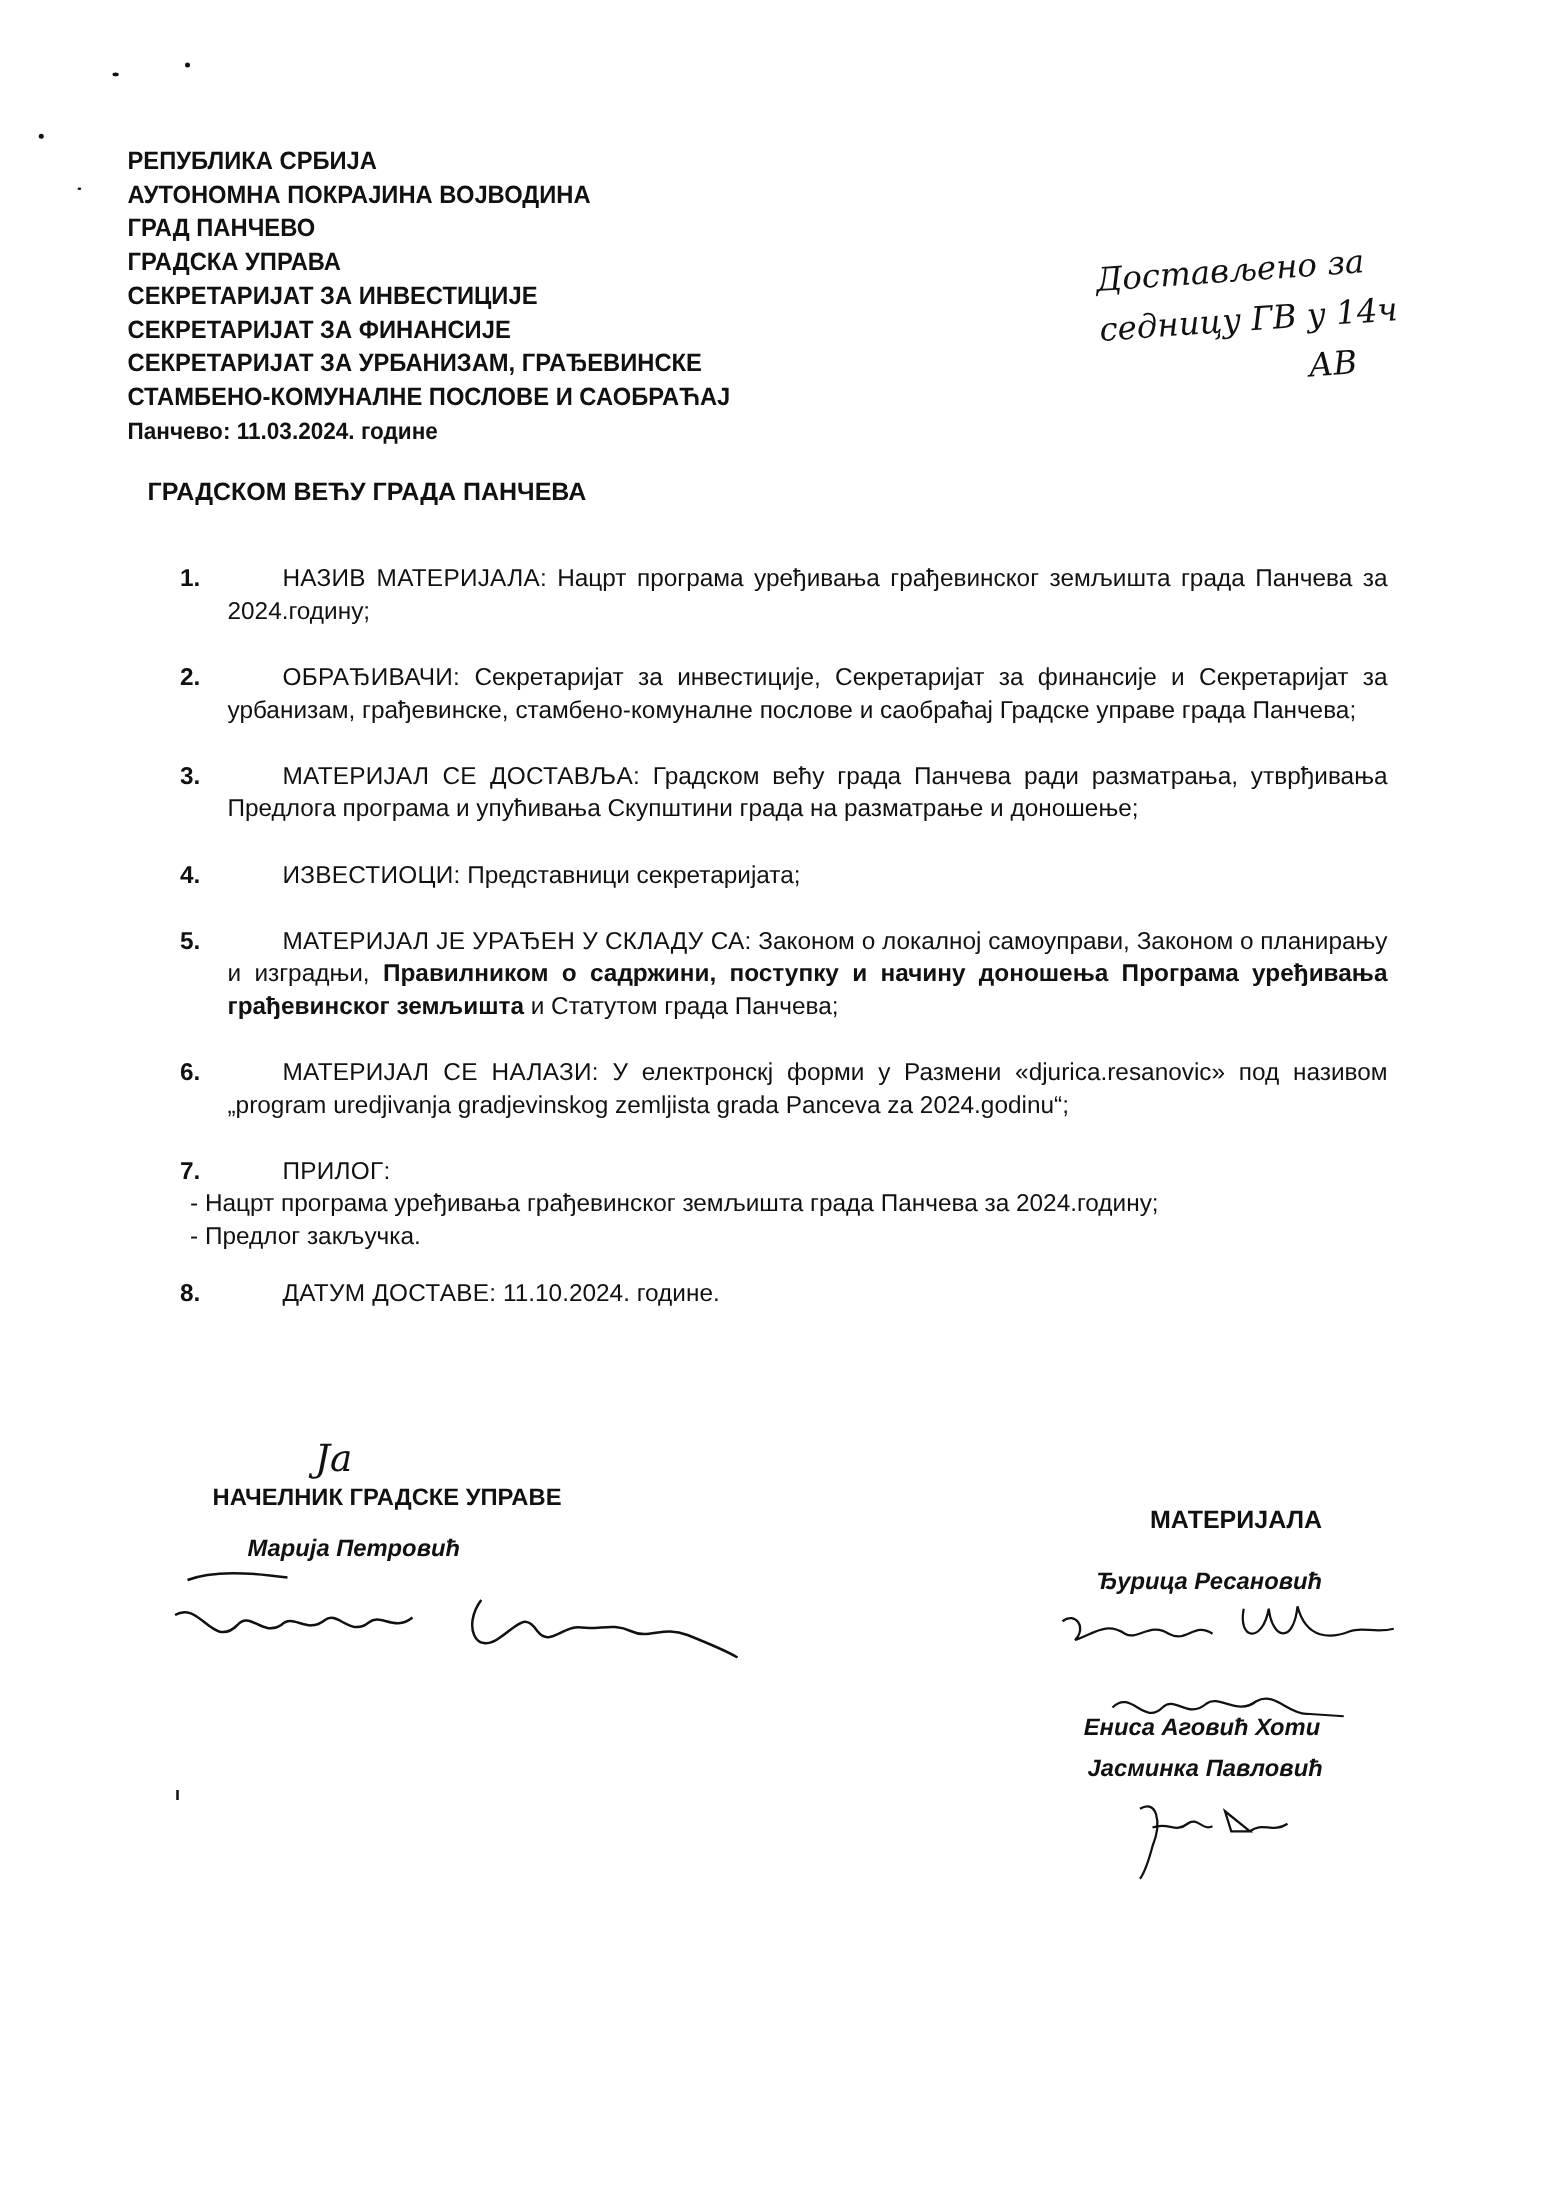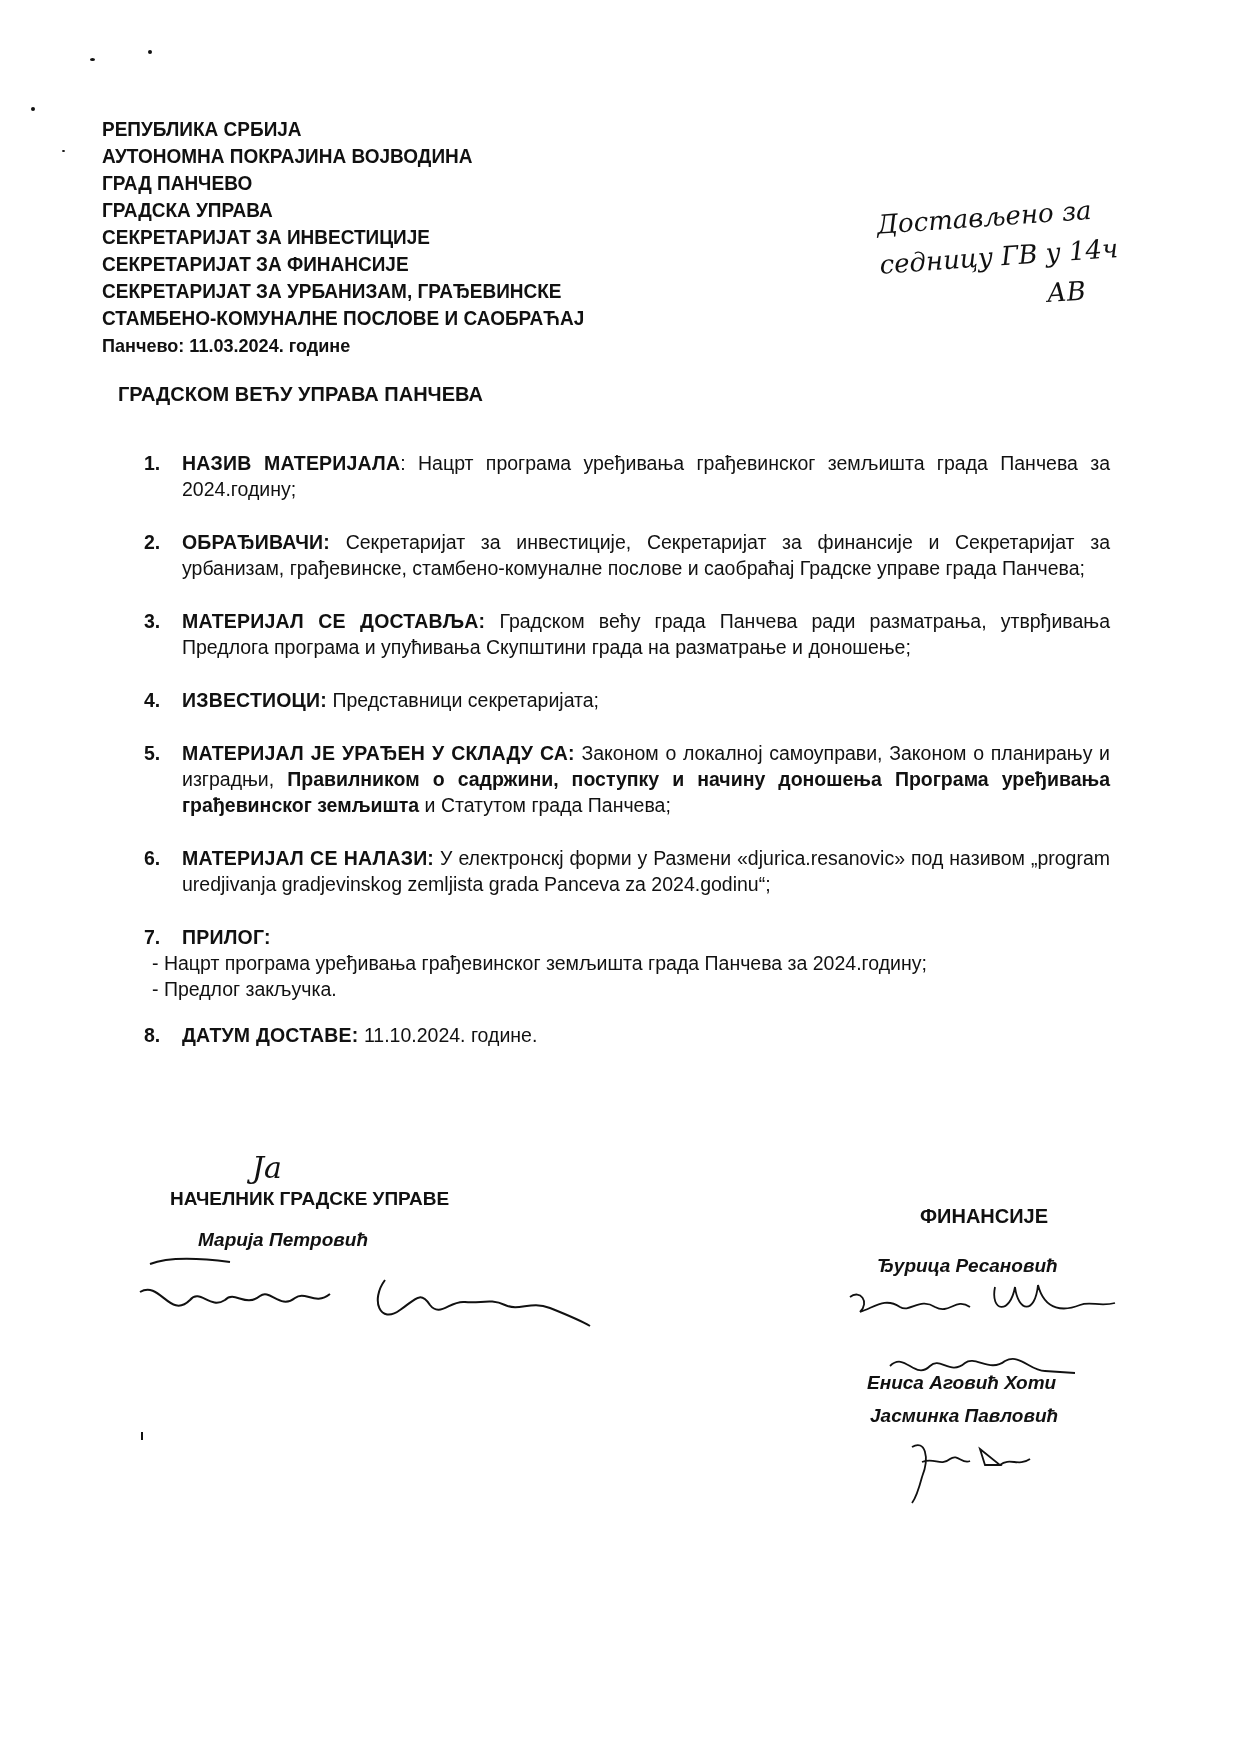--- a/index.html
+++ b/index.html
@@ -14,21 +14,21 @@
   .note { position: absolute; left: 880px; top: 196px; width: 250px; height: 140px;
           font-family: "DejaVu Serif", serif; font-style: italic; font-size: 26px; line-height: 40px; color: #111; transform: rotate(-4deg); }
   .note span { display: block; white-space: nowrap; }
   .note .l3 { padding-left: 165px; }
 
   .addressee { position: absolute; left: 118px; top: 383px; font-weight: bold; font-size: 20px; white-space: nowrap; }
 
   .items { position: absolute; left: 138px; top: 450px; width: 972px; font-size: 19.5px; line-height: 26px; }
   .item { position: relative; padding-left: 44px; margin-bottom: 27px; text-align: justify; }
   .item .num { position: absolute; left: 6px; top: 0; font-weight: bold; }
-  .item .lbl { font-weight: bold; letter-spacing: 0.2px; }
+  .item .lbl { font-weight: normal; letter-spacing: 0.2px; margin-left: 44px; }
   .item b.bold { font-weight: bold; }
   .item .sub { display: block; margin-left: -30px; }
   .item .txt { }
 
   .sig-left { position: absolute; left: 170px; top: 1150px; width: 450px; height: 190px; }
   .sig-left .da { position: absolute; left: 82px; top: 0; font-family: "DejaVu Serif", serif; font-style: italic; font-size: 30px; }
   .sig-left .title { position: absolute; left: 0; top: 38px; font-weight: bold; font-size: 19px; white-space: nowrap; }
   .sig-left .name { position: absolute; left: 28px; top: 79px; font-weight: bold; font-style: italic; font-size: 19px; white-space: nowrap; }
   .sig-left .scribble { position: absolute; left: -40px; top: 80px; width: 480px; height: 110px; }
 
@@ -64,21 +64,21 @@
     <div>СТАМБЕНО-КОМУНАЛНЕ ПОСЛОВЕ И САОБРАЋАЈ</div>
     <div class="date">Панчево: 11.03.2024. године</div>
   </div>
 
   <div class="note">
     <span>Достављено за</span>
     <span>седницу ГВ у 14ч</span>
     <span class="l3">АВ</span>
   </div>
 
-  <div class="addressee">ГРАДСКОМ ВЕЋУ УПРАВА ПАНЧЕВА</div>
+  <div class="addressee">ГРАДСКОМ ВЕЋУ ГРАДА ПАНЧЕВА</div>
 
   <div class="items">
     <div class="item">
       <span class="num">1.</span>
       <span class="lbl">НАЗИВ МАТЕРИЈАЛА</span><span class="txt">: Нацрт програма уређивања грађевинског земљишта града Панчева за 2024.годину;</span>
     </div>
     <div class="item">
       <span class="num">2.</span>
       <span class="lbl">ОБРАЂИВАЧИ:</span><span class="txt"> Секретаријат за инвестиције, Секретаријат за финансије и Секретаријат за  урбанизам, грађевинске, стамбено-комуналне послове и саобраћај Градске управе града Панчева;</span>
     </div>
@@ -115,21 +115,21 @@
     <span class="title">НАЧЕЛНИК ГРАДСКЕ УПРАВЕ</span>
     <span class="name">Марија Петровић</span>
     <svg class="scribble" viewBox="0 0 480 110">
       <path d="M20 34 C40 26, 70 28, 100 32" fill="none" stroke="#111" stroke-width="2"></path>
       <path d="M10 62 C30 50, 40 90, 60 70 C70 58, 80 80, 95 70 C105 60, 115 78, 130 66 C140 58, 150 80, 165 68 C175 60, 185 76, 200 64" fill="none" stroke="#111" stroke-width="2"></path>
       <path d="M255 50 C240 70, 250 95, 270 80 C285 70, 290 60, 300 75 C310 88, 320 70, 335 72 C350 74, 360 68, 375 75 C390 82, 400 70, 420 78 C440 86, 450 90, 460 96" fill="none" stroke="#111" stroke-width="2"></path>
     </svg>
   </div>
 
   <div class="sig-right">
-    <span class="title">ФИНАНСИЈЕ</span>
+    <span class="title">МАТЕРИЈАЛА</span>
     <span class="n n1">Ђурица Ресановић</span>
     <svg style="left:-10px;top:62px;width:290px;height:55px;" viewBox="0 0 290 55">
       <path d="M10 30 C20 22, 30 35, 20 45 C35 40, 45 30, 60 40 C70 46, 80 30, 95 40 C110 48, 115 30, 130 40" fill="none" stroke="#111" stroke-width="1.8"></path>
       <path d="M155 20 C150 45, 170 48, 175 20 C178 45, 195 48, 198 18 C205 45, 225 44, 240 38 C250 34, 260 40, 275 36" fill="none" stroke="#111" stroke-width="1.8"></path>
     </svg>
     <span class="n n2">Ениса Аговић Хоти</span>
     <svg style="left:30px;top:136px;width:200px;height:45px;" viewBox="0 0 200 45">
       <path d="M10 25 C25 10, 35 40, 50 25 C60 15, 70 35, 85 22 C95 14, 110 32, 125 20 C140 12, 150 30, 165 30 L195 32" fill="none" stroke="#111" stroke-width="1.8"></path>
     </svg>
     <span class="n n3">Јасминка Павловић</span>

